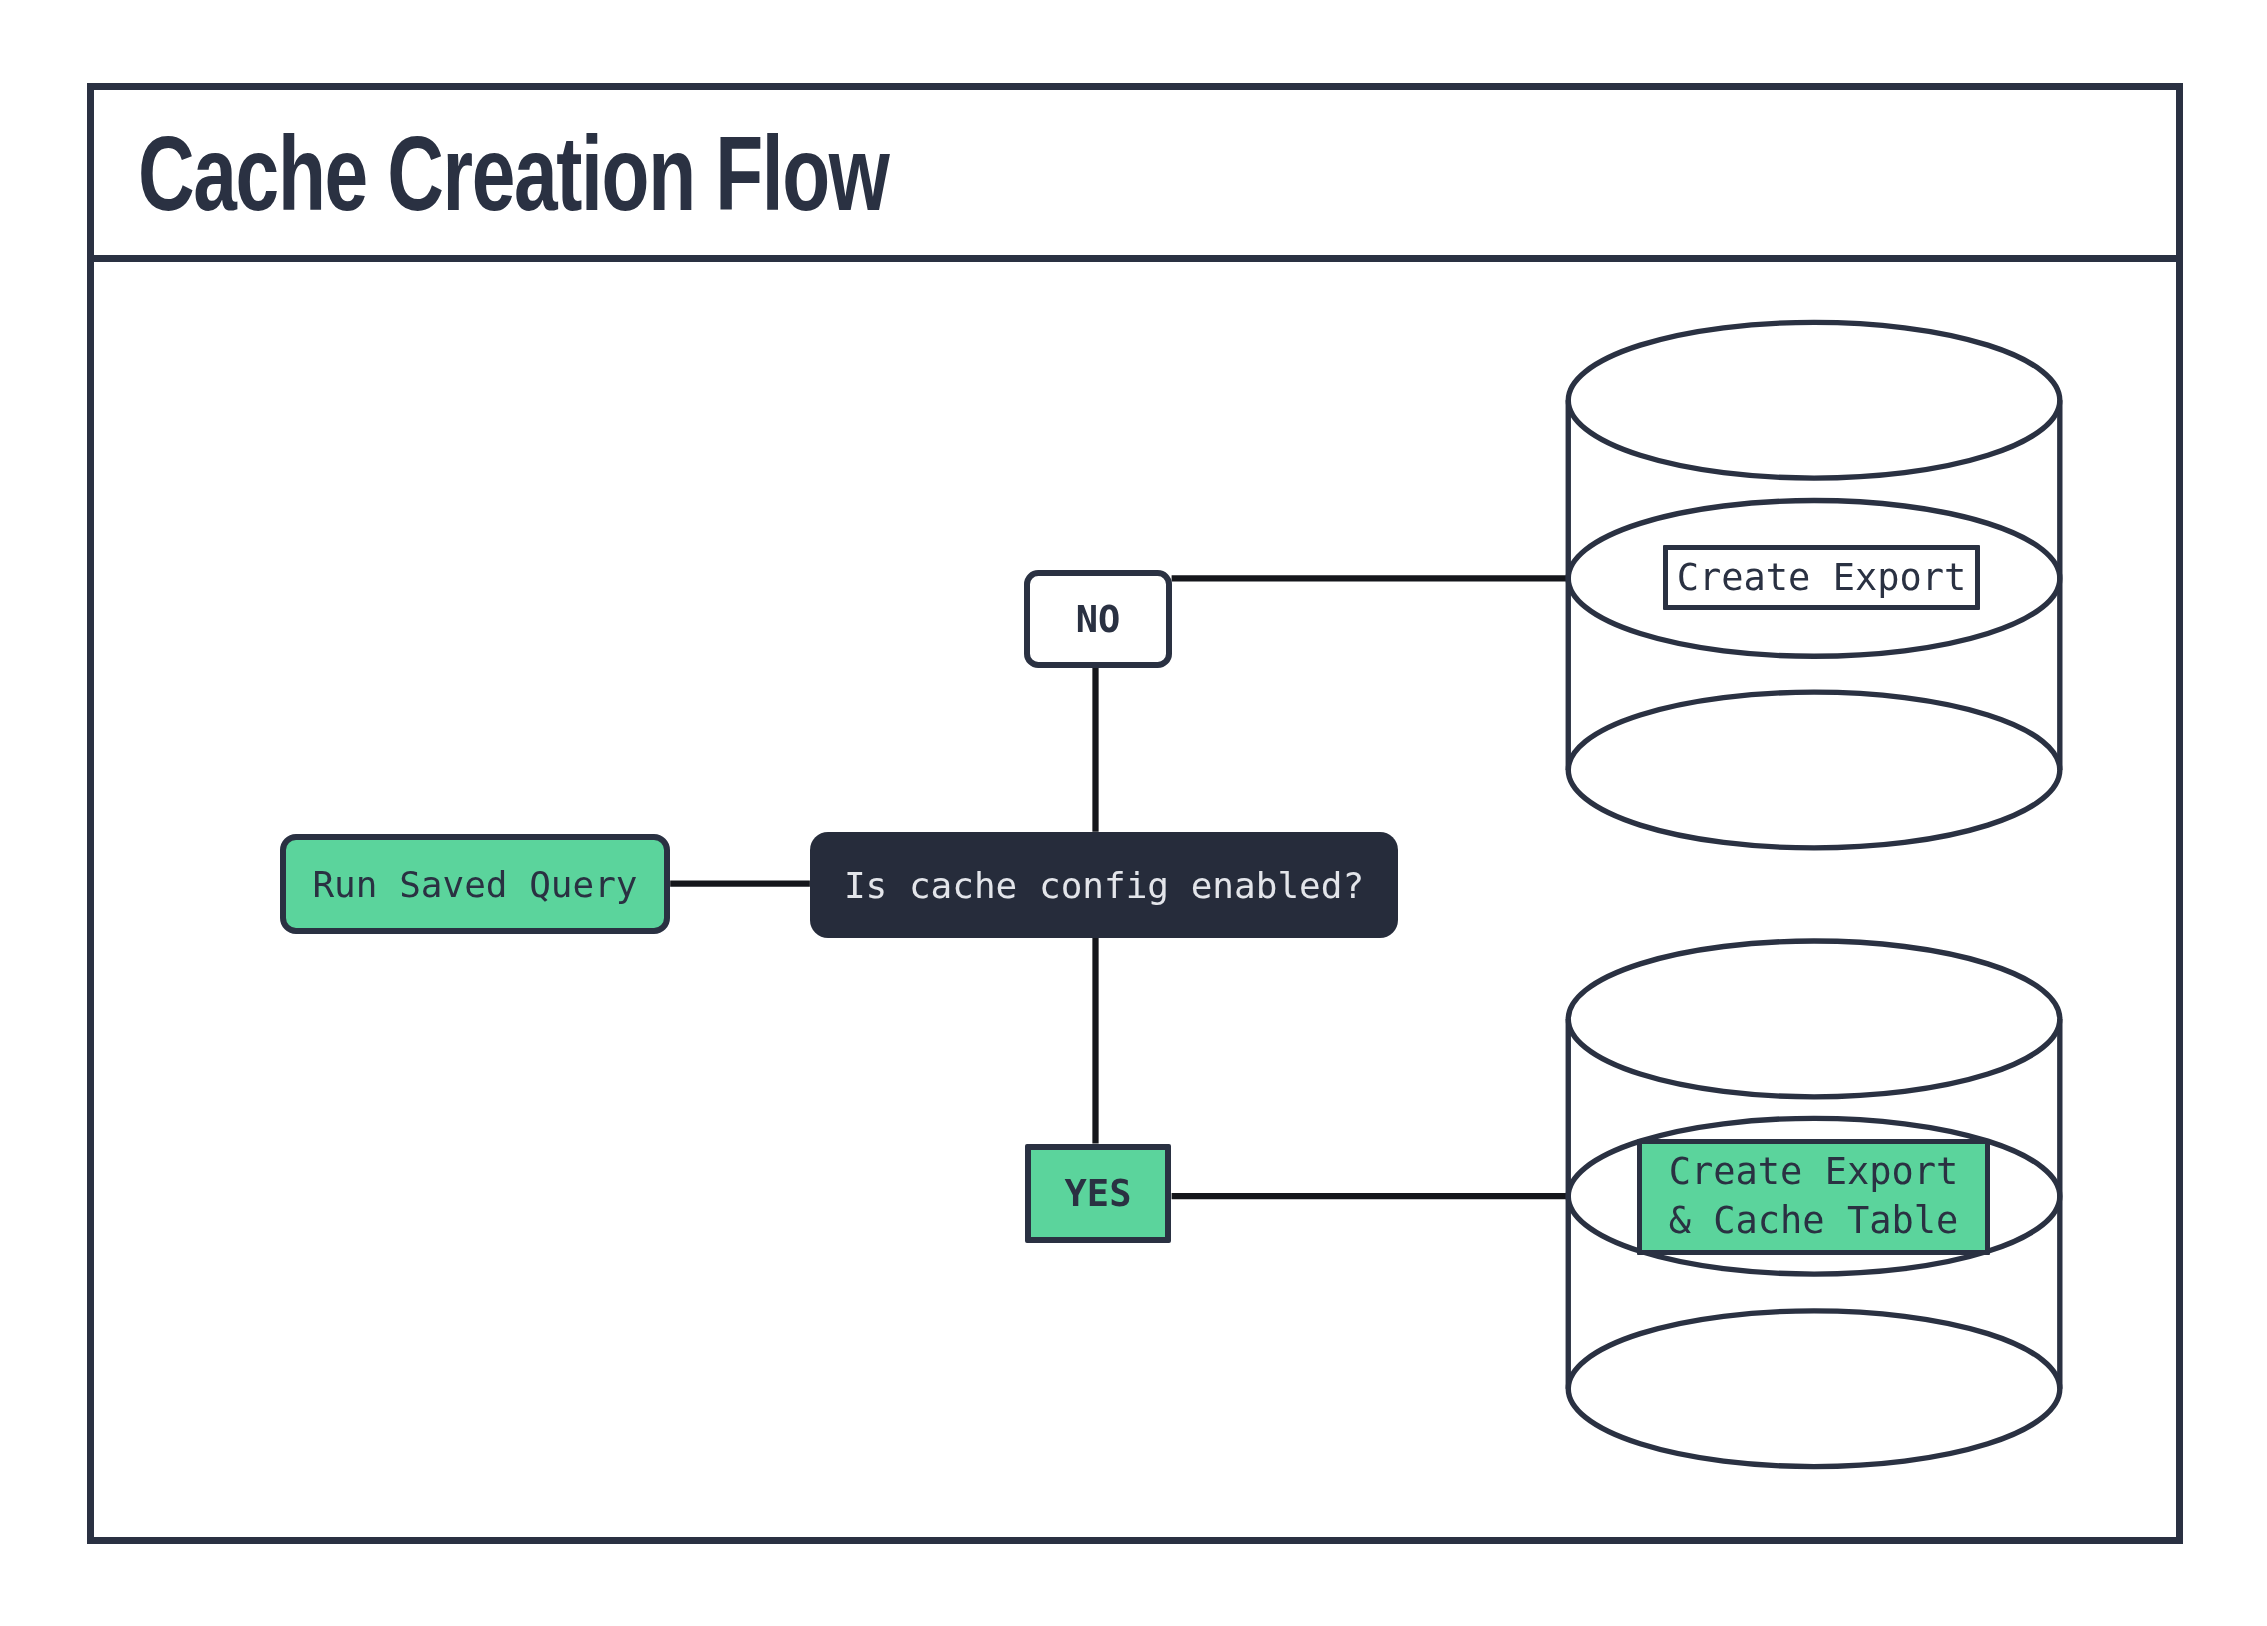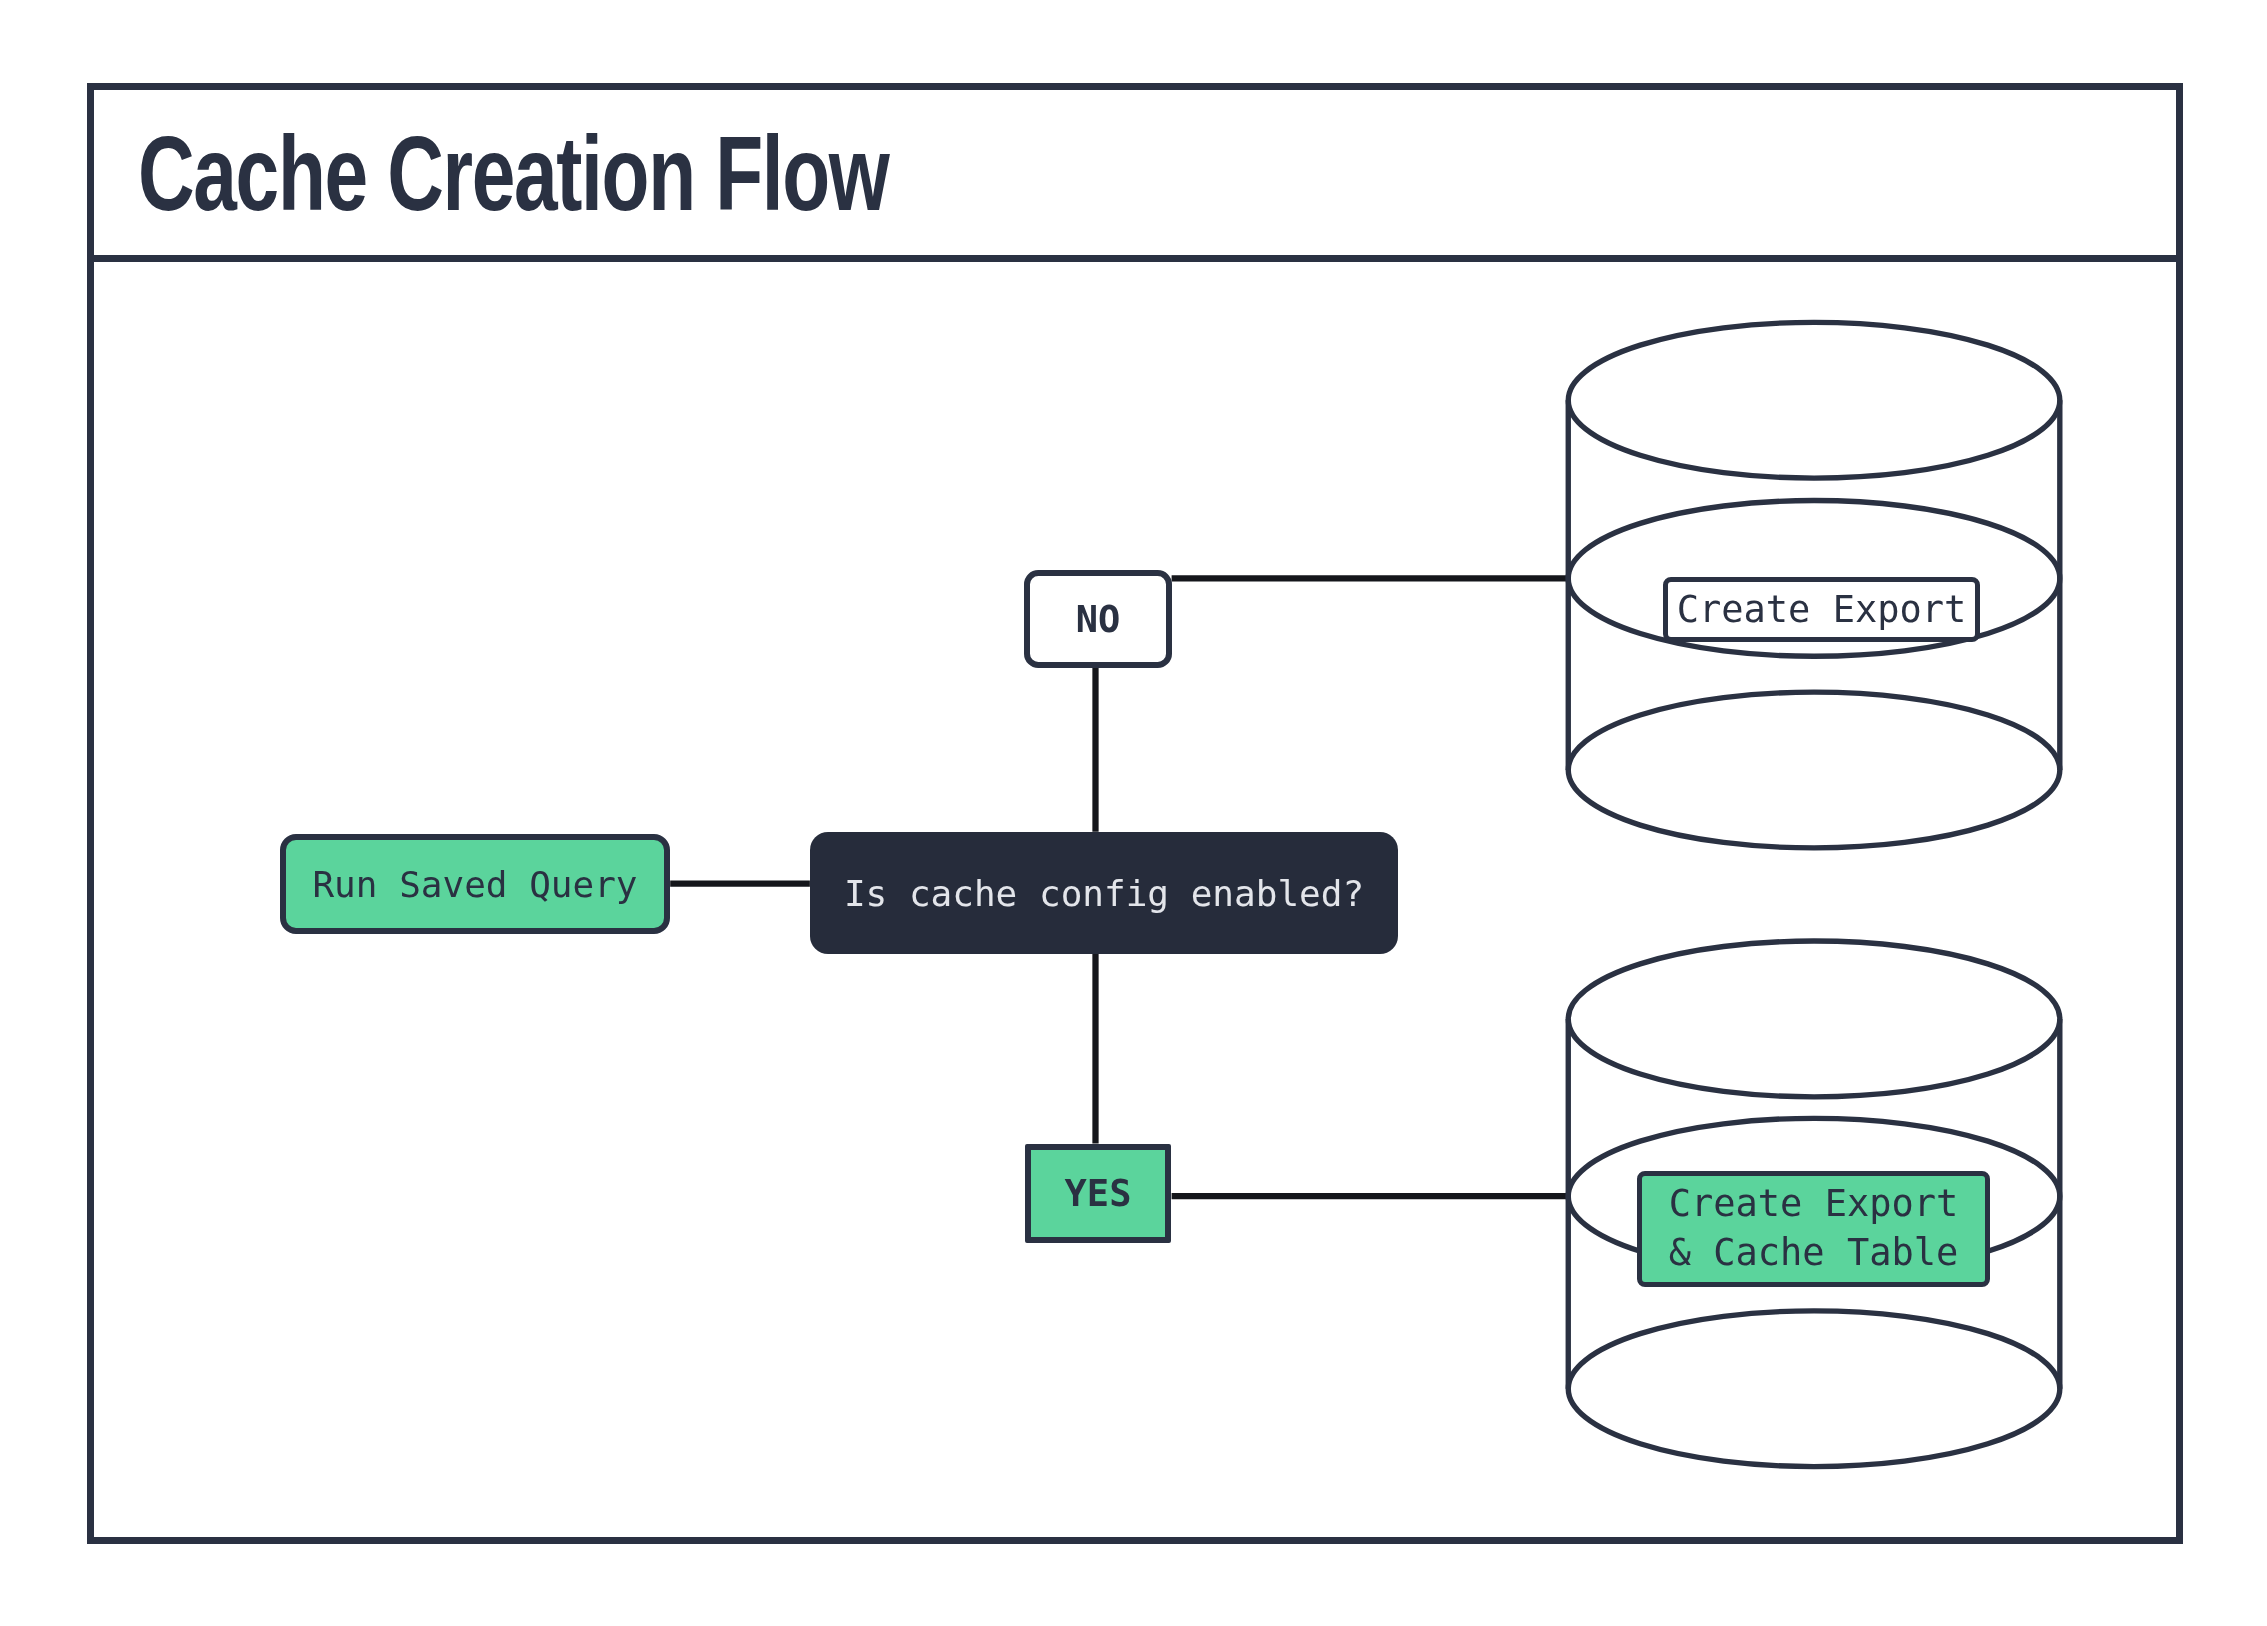--- a/index.html
+++ b/index.html
@@ -57,24 +57,24 @@
     white-space:nowrap;
   }
   .node.green{background:var(--green);}
   .node.dark{
     background:var(--panel-dark);
     border:none;
     color:var(--panel-dark-text);
   }
   .node.bold{font-weight:700;font-size:37px;}
   .node.start{left:280px;top:834px;width:390px;height:100px;border-radius:16px;justify-content:center;}
-  .node.decision{left:810px;top:832px;width:588px;height:122px;border-radius:18px;}
+  .node.decision{left:810px;top:832px;width:588px;height:106px;border-radius:18px;}
   .node.no{left:1024px;top:531px;width:148px;height:98px;border-radius:14.3px;margin-top:39px;}
   .node.yes{left:1025px;top:1144px;width:146px;height:99px;border-radius:2px;}
-  .node.db-label{border-width:5.4px;border-radius:8px;font-size:37px;margin-top:32px;}
+  .node.db-label{border-width:5.4px;border-radius:1px;font-size:37px;}
   .node.export-label{left:1663px;top:545px;width:317px;height:65px;}
   .node.cache-label{left:1637px;top:1139px;width:353px;height:116px;line-height:1.32;}
 </style>
 </head>
 <body>
 
 <div class="canvas">
 
   <div class="frame">
     <div class="header">

